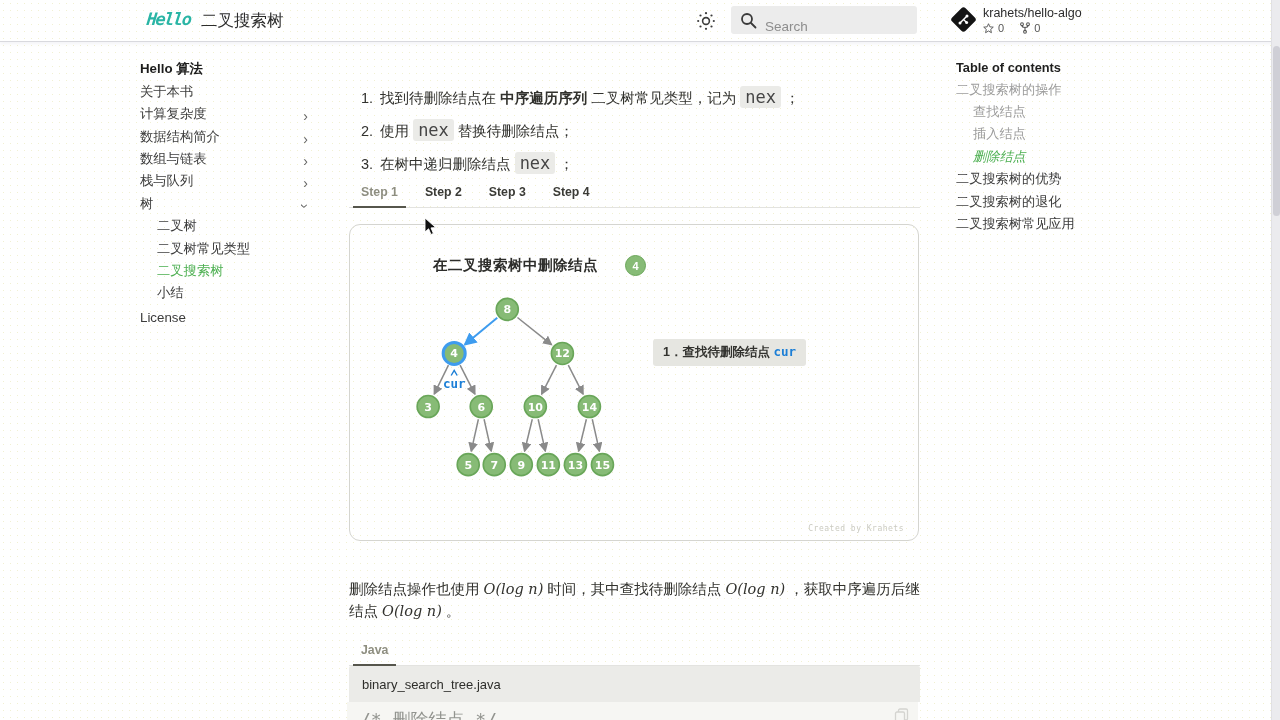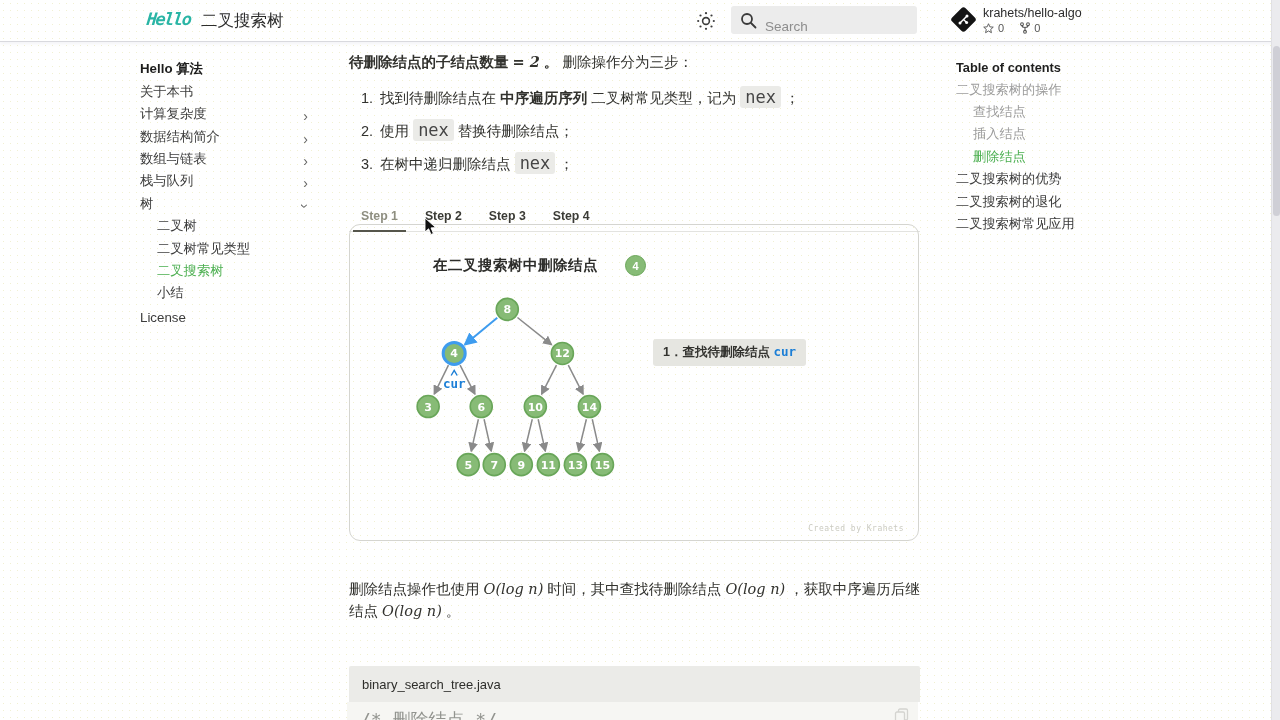--- a/index.html
+++ b/index.html
@@ -68,37 +68,37 @@
 
   
   .toc { position:absolute; left:956px; top:56px; width:170px; }
   .toc-title { height:22.4px; display:flex; align-items:center; font-size:12.8px; font-weight:700; color:#1f1f1f; }
   .toc-item {
     height:22.4px; display:flex; align-items:center;
     font-size:13.2px; color:#3c3c3c; cursor:pointer; white-space:nowrap;
   }
   .toc-item.indent { padding-left:17px; }
   .toc-item.visited{ color:#9c9c9c; }
-  .toc-item.active { color:#4caf50; }
+  .toc-item.active { color:#4caf50;font-style:italic; }
 
   
   .p1 { left:349px; top:51px; width:575px; font-size:14.5px; line-height:21px; color:#32322e; }
   .m  { font-family:"DejaVu Serif", "Liberation Serif", serif; font-style:italic; }
   .steps-ol { left:349px; top:87px; width:575px; list-style:none; }
   .steps-ol li { margin-bottom:12px; font-size:14.5px; line-height:20px; padding-left:12px; color:#32322e; }
   .li-num { margin-right:7px; }
   code.inline {
     font-family:"DejaVu Sans Mono", monospace; font-size:17px;
     background:#ebebe8; border-radius:3px; padding:1px 5px; color:#454545;
   }
   .tabs { left:349px; top:184px; width:571px; display:flex; border-bottom:1px solid #e3e3e0; }
   .tab {
     font-size:12.3px; font-weight:700; color:#3b3b36;
     padding:1px 8px 7px 8px; margin-right:11px; cursor:pointer;
-    border-bottom:2px solid transparent; margin-bottom:-1px;margin-top:24px;
+    border-bottom:2px solid transparent; margin-bottom:-1px;
   }
   .tab.active { color:#8e8e80; border-bottom-color:#56564c; }
   .tab.first { margin-left:4px; }
 
   
   .figure-panel {
     left:349px; top:224px; width:570px; height:317px;
     border:1.5px solid #d5d5d0; border-radius:11px;
   }
   .fig-title { position:absolute; left:83px; top:30px; display:flex; align-items:center; gap:27px; }
@@ -255,21 +255,20 @@
         <div class="toc-item visited">二叉搜索树的操作</div>
         <div class="toc-item indent visited">查找结点</div>
         <div class="toc-item indent visited">插入结点</div>
         <div class="toc-item indent active">删除结点</div>
         <div class="toc-item">二叉搜索树的优势</div>
         <div class="toc-item">二叉搜索树的退化</div>
         <div class="toc-item">二叉搜索树常见应用</div>
       </div>
   </nav>
 
-  <p class="p1 abs"><b>待删除结点的子结点数量</b> <b class="m">= 2</b> <b>。</b><span> 删除操作分为三步：</span></p>
 
   <ol class="steps-ol abs" id="steps-ol">
       <li><span class="li-num">1.</span><span>找到待删除结点在 </span><strong>中序遍历序列</strong><span> 二叉树常见类型，记为 </span><code class="inline">nex</code><span> ；</span></li>
       <li><span class="li-num">2.</span><span>使用 </span><code class="inline">nex</code><span> 替换待删除结点；</span></li>
       <li><span class="li-num">3.</span><span>在树中递归删除结点 </span><code class="inline">nex</code><span> ；</span></li>
     </ol>
 
   <div class="tabs abs" id="step-tabs">
       <div class="tab active first">Step 1</div>
       <div class="tab">Step 2</div>

